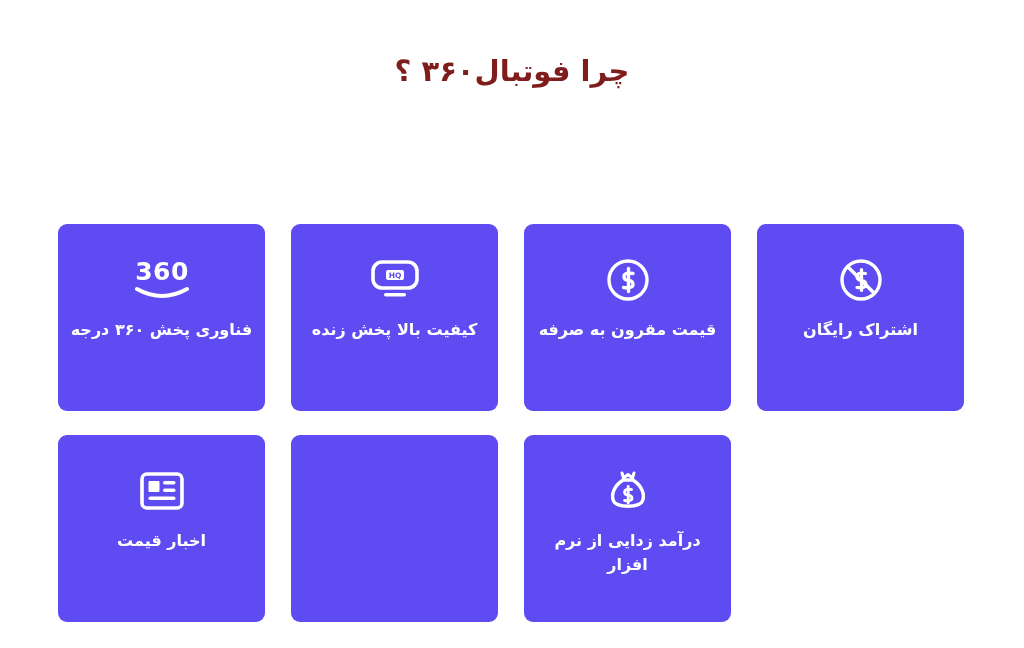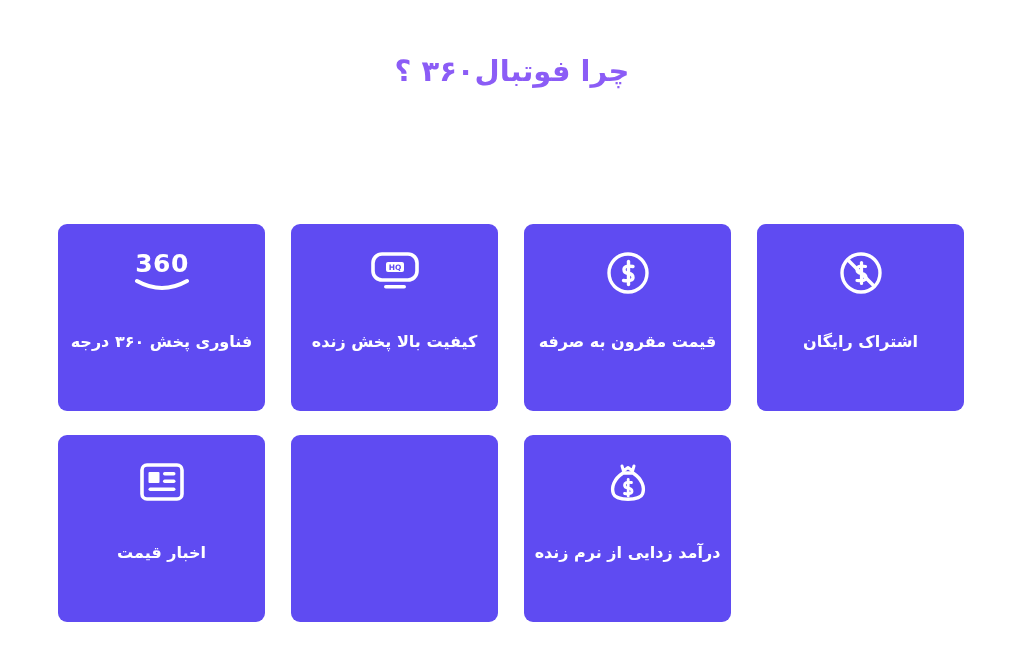--- a/index.html
+++ b/index.html
@@ -23,21 +23,21 @@
   }
 
   .page-title {
     position: absolute;
     top: 34px;
     left: 0;
     width: 1024px;
     text-align: center;
     font-size: 29px;
     font-weight: 700;
-    color: #8b5cf6;
+    color: #7f1d1d;
     letter-spacing: 0.2px;
     direction: rtl;
     line-height: 1.3;
     white-space: nowrap;
   }
 
   .cards-grid {
     position: absolute;
     top: 224px;
     left: 58px;
@@ -61,42 +61,41 @@
     overflow: hidden;
   }
 
   .card-icon {
     position: absolute;
     top: 26px;
     left: 0;
     width: 100%;
     height: 60px;
     display: flex;
-    align-items: flex-start;
+    align-items: center;
     justify-content: center;
   }
 
   .card-icon svg {
     display: block;
   }
 
   .card-label {
     position: absolute;
     top: 94px;
     left: 0;
     width: 100%;
     padding: 0 10px;
     box-sizing: border-box;
     text-align: center;
     color: #ffffff;
     font-size: 16px;
     font-weight: 700;
     direction: rtl;
     line-height: 1.5;
-    margin-top: 12px;
   }
 </style>
 </head>
 <body>
 
 <div class="page">
 
   <h1 class="page-title">چرا فوتبال۳۶۰ ؟</h1>
 
   <div class="cards-grid">
@@ -165,17 +164,17 @@
 
     <div class="feature-card">
       <div class="card-icon">
         <svg width="44" height="46" viewBox="0 0 44 46" fill="none" xmlns="http://www.w3.org/2000/svg">
           <path d="M16 5 L17.5 10 L22 6.5 L26.5 10 L28 5" stroke="#ffffff" stroke-width="3" fill="none" stroke-linejoin="round" stroke-linecap="round"></path>
           <path d="M17 12 C8 18 5 26 7.5 33 C10 40 34 40 36.5 33 C39 26 36 18 27 12 Z" stroke="#ffffff" stroke-width="3.4" fill="none" stroke-linejoin="round"></path>
           <path d="M25.5 21.5 Q18.5 20.5 18.5 24 Q18.5 26.8 22.3 27.2 Q26 27.6 26 30.3 Q26 33.5 18.5 32.5" stroke="#ffffff" stroke-width="2.8" fill="none" stroke-linecap="round"></path>
           <line x1="22.2" y1="18.5" x2="22.2" y2="35" stroke="#ffffff" stroke-width="2.8" stroke-linecap="round"></line>
         </svg>
       </div>
-      <div class="card-label">درآمد زدایی از نرم زنده</div>
+      <div class="card-label">درآمد زدایی از نرم افزار</div>
     </div>
 
   </div>
 </div>
 
 </body></html>

